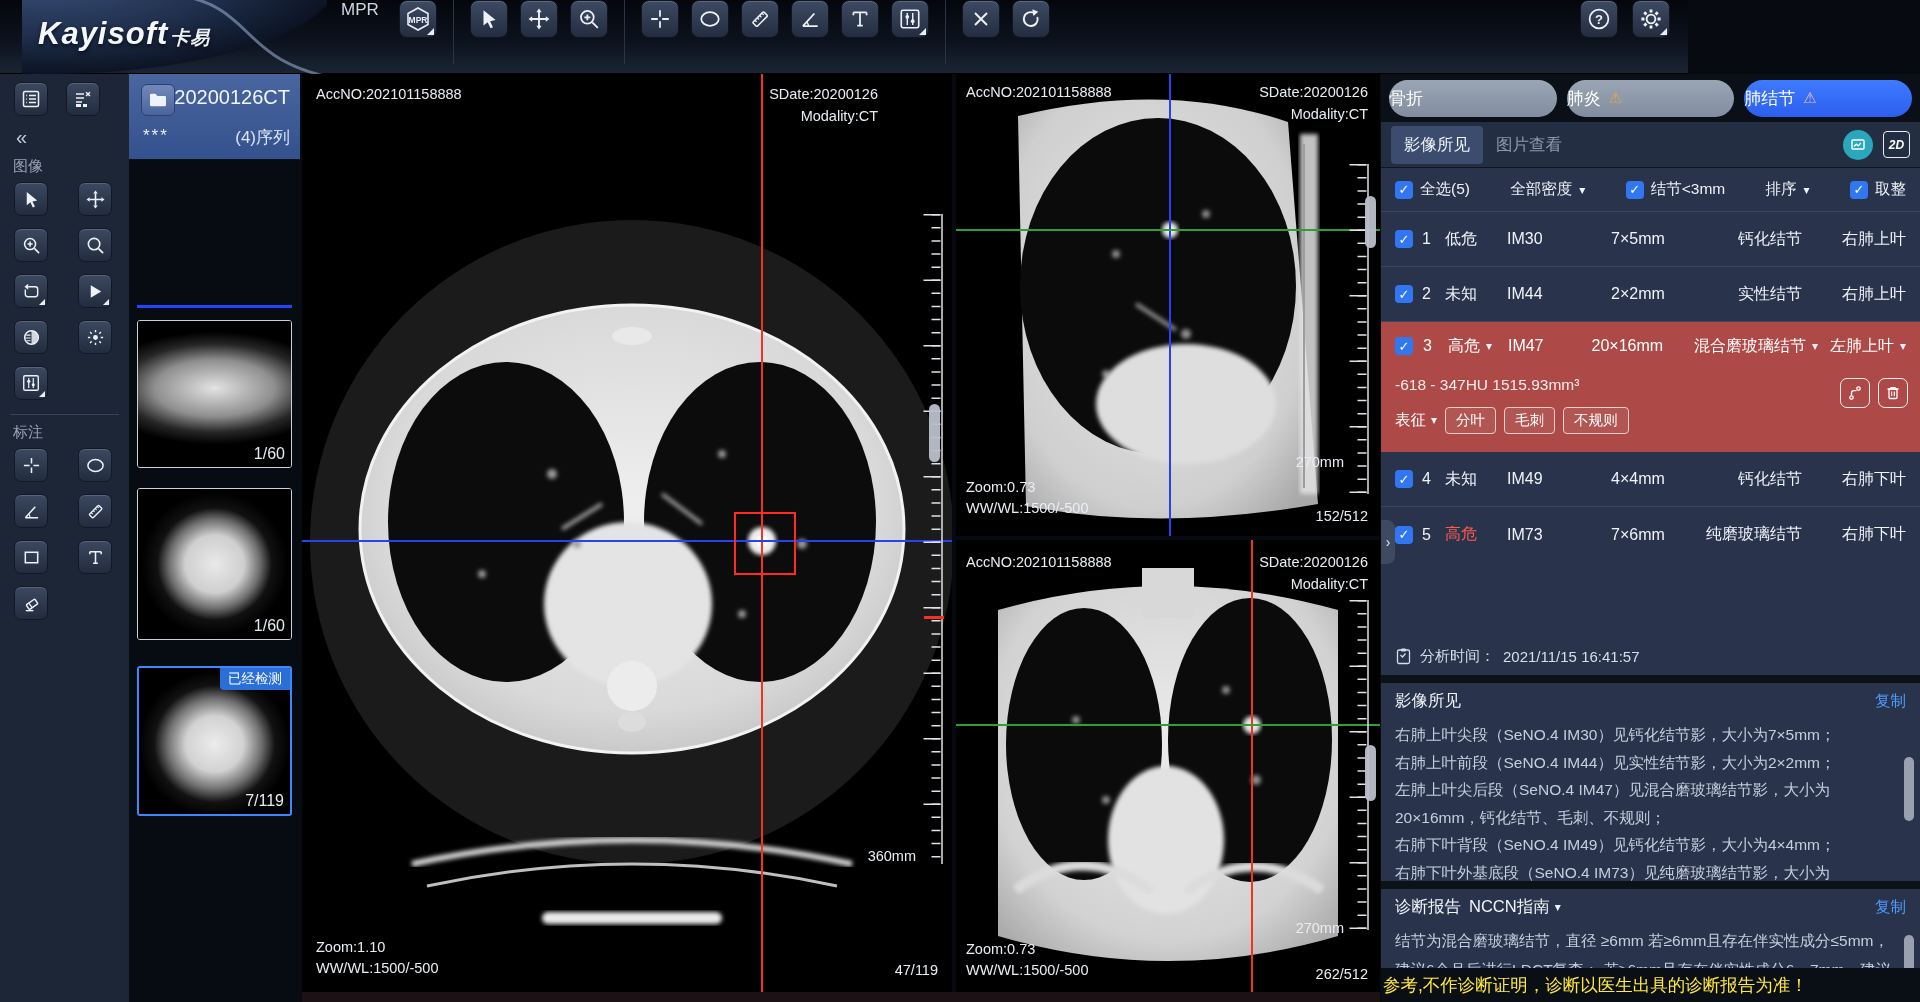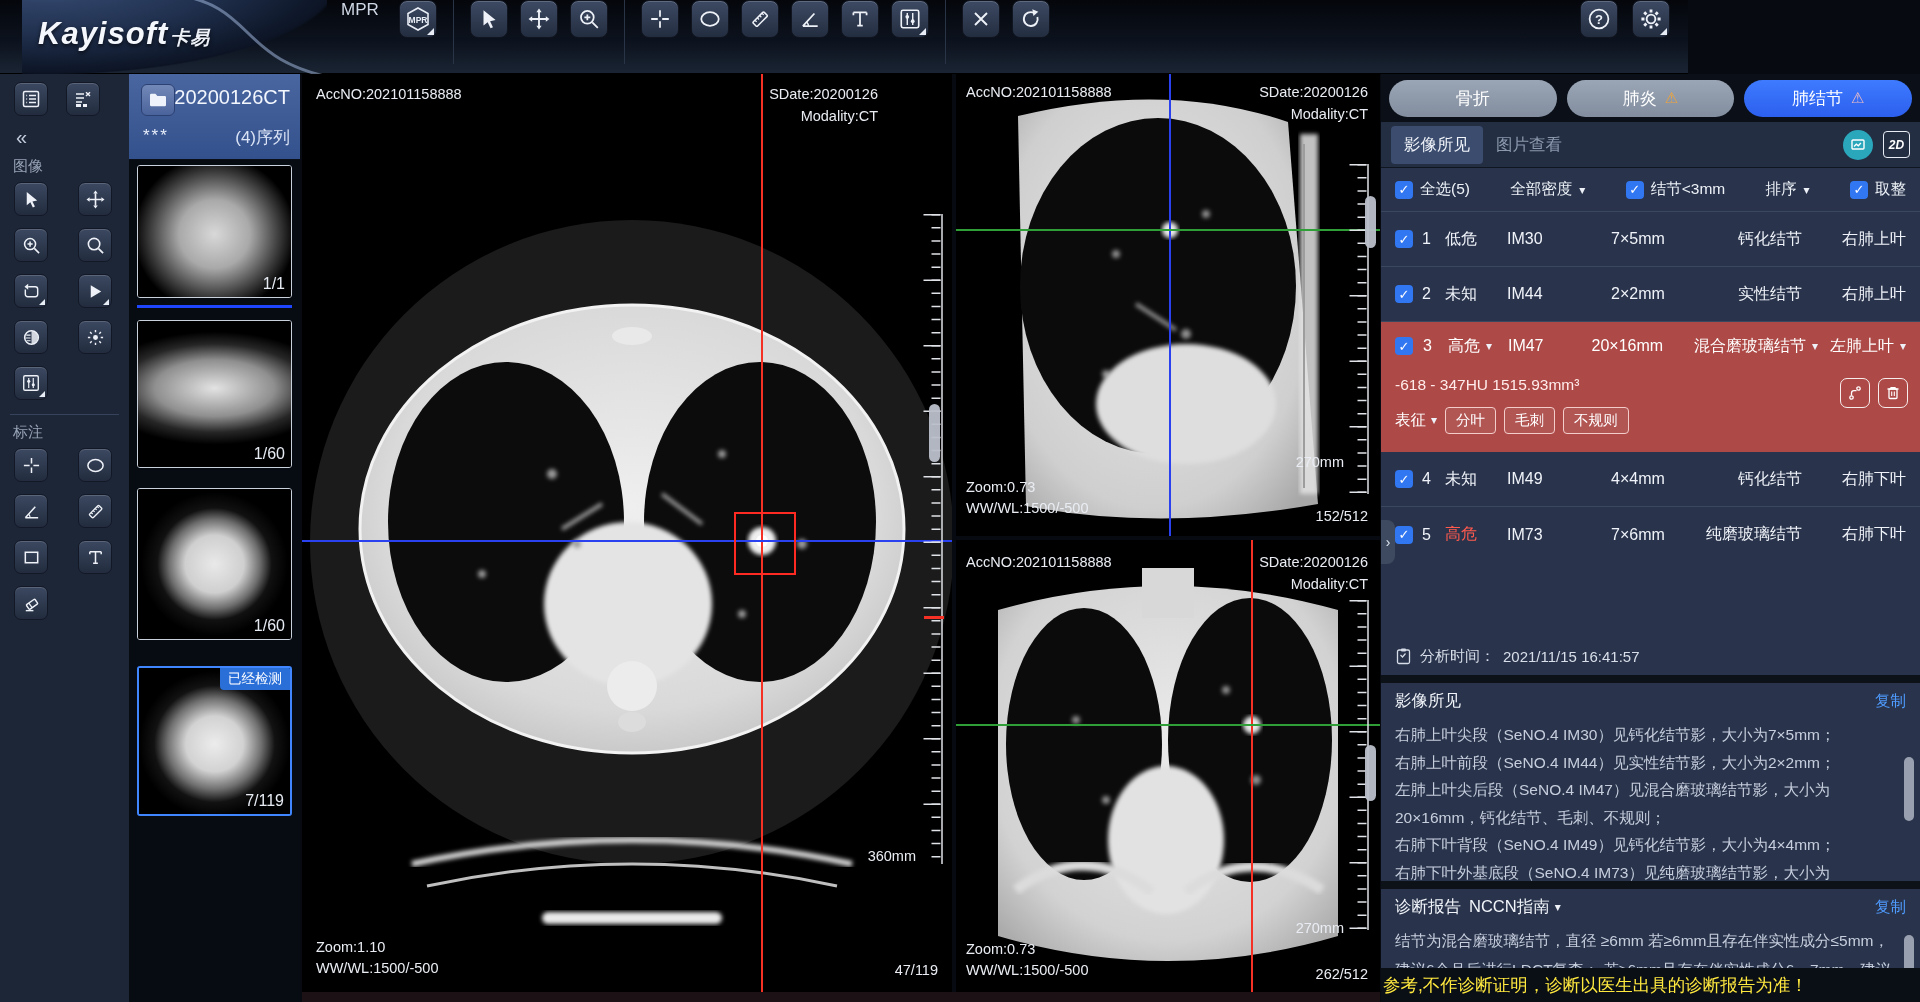--- a/index.html
+++ b/index.html
@@ -76,21 +76,21 @@
   .green{background:#2f9e36;}
   .roi-box{position:absolute;border:2px solid #ff2b22;background:transparent;}
   .scroll-pill{position:absolute;width:11px;border-radius:6px;background:#b9bfca;opacity:.95;}
   .slice-dash{position:absolute;width:20px;height:3px;background:#f53126;}
   .bottom-strip{position:absolute;left:302px;top:992px;width:1078px;height:10px;background:#1c1216;}
 
   
   .right-panel{position:absolute;left:1381px;top:74px;width:539px;height:928px;
     background:#29344c;display:flex;flex-direction:column;}
   .ai-pills{height:48px;flex:none;background:#0b0f17;display:flex;align-items:center;gap:10px;padding:0 8px;}
-  .pill{flex:1;height:37px;border-radius:19px;display:flex;align-items:center;justify-content:center;gap:8px;
+  .pill{flex:1;height:37px;border-radius:19px;display:flex;align-items:center;gap:8px;
     font-size:17px;color:#fff;cursor:pointer;
     background:linear-gradient(180deg,#9aa5b5 0%,#828e9f 100%);}
   .pill.active{background:linear-gradient(180deg,#3e7bff 0%,#2c5fee 100%);}
   .warn{font-size:15px;color:#f0a43a;}
   .pill.active .warn{color:#eebdc4;}
   .view-tabs{height:46px;flex:none;background:#232e42;display:flex;align-items:center;
     padding:0 10px;border-bottom:1px solid #10161f;}
   .vtab{font-size:16.5px;color:#8b98ad;padding:8px 13px;border-radius:4px;cursor:pointer;}
   .vtab.active{background:#3b4c6f;color:#f2f5fa;}
   .vt-spacer{flex:1;}
@@ -386,24 +386,20 @@
     <div class="folder-btn">
       <svg class="icon-svg" width="20" height="18" viewBox="0 0 20 18">
         <path d="M2 4 a1.2 1.2 0 0 1 1.2-1.2 h4.2 l2 2.2 h7.4 A1.2 1.2 0 0 1 18 6.2 V14 a1.2 1.2 0 0 1 -1.2 1.2 H3.2 A1.2 1.2 0 0 1 2 14 Z" fill="#eef3fb"></path>
       </svg>
     </div>
     <div class="study-title">20200126CT</div>
     <div class="patient-mask">***</div>
     <div class="series-count">(4)序列</div>
   </div>
 
-  <div class="thumb" style="top:91px;height:133px;">
-    <div class="thumb-img" style="background:radial-gradient(55% 62% at 50% 52%, #d8d8d8 0%, #a9a9a9 42%, #4a4a4a 72%, #000 96%);"></div>
-    <span class="counter">1/1</span>
-  </div>
   <div class="series-active-bar" style="top:231px;"></div>
   <div class="thumb" style="top:246px;height:148px;">
     <div class="thumb-img" style="background:radial-gradient(85% 42% at 50% 46%, #e3e3e3 0%, #8f8f8f 46%, #262626 72%, #000 92%);"></div>
     <span class="counter">1/60</span>
   </div>
   <div class="thumb" style="top:414px;height:152px;">
     <div class="thumb-img" style="background:radial-gradient(48% 48% at 50% 50%, #e9e9e9 0%, #cfcfcf 40%, #6d6d6d 62%, #111 78%, #000 100%);"></div>
     <span class="counter">1/60</span>
   </div>
   <div class="thumb selected" style="top:584px;height:150px;margin-top:8px;">

